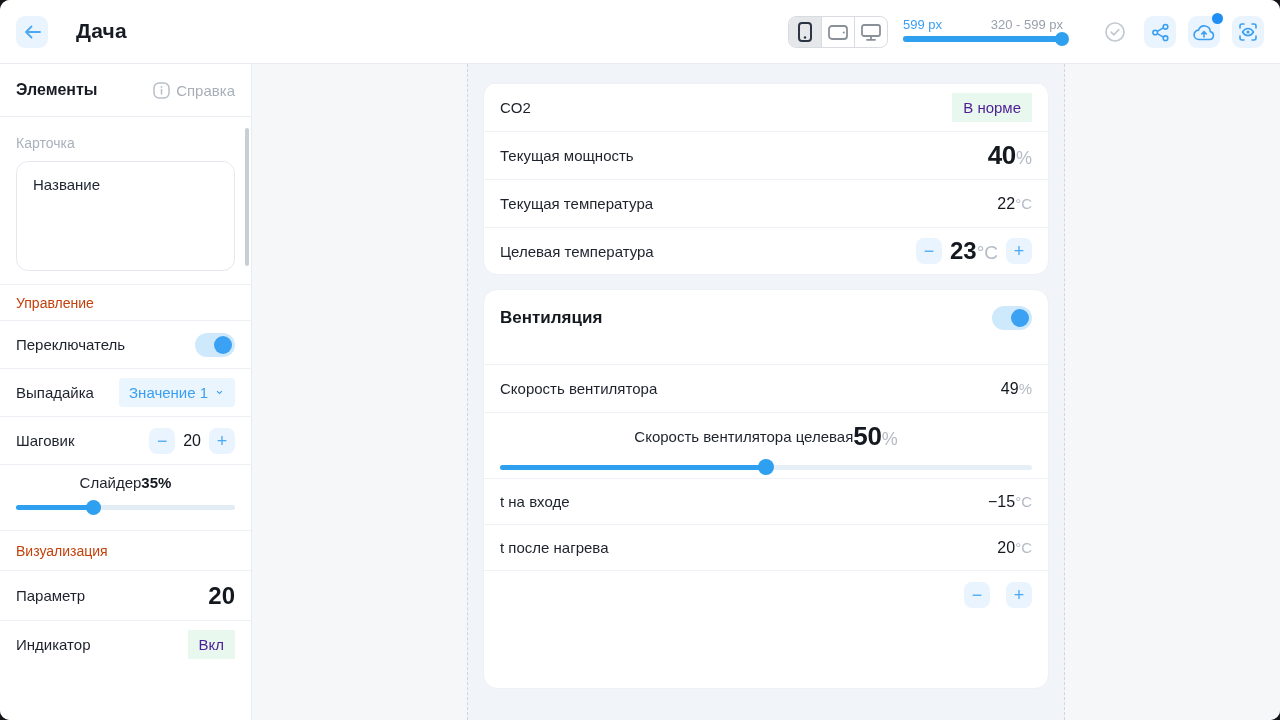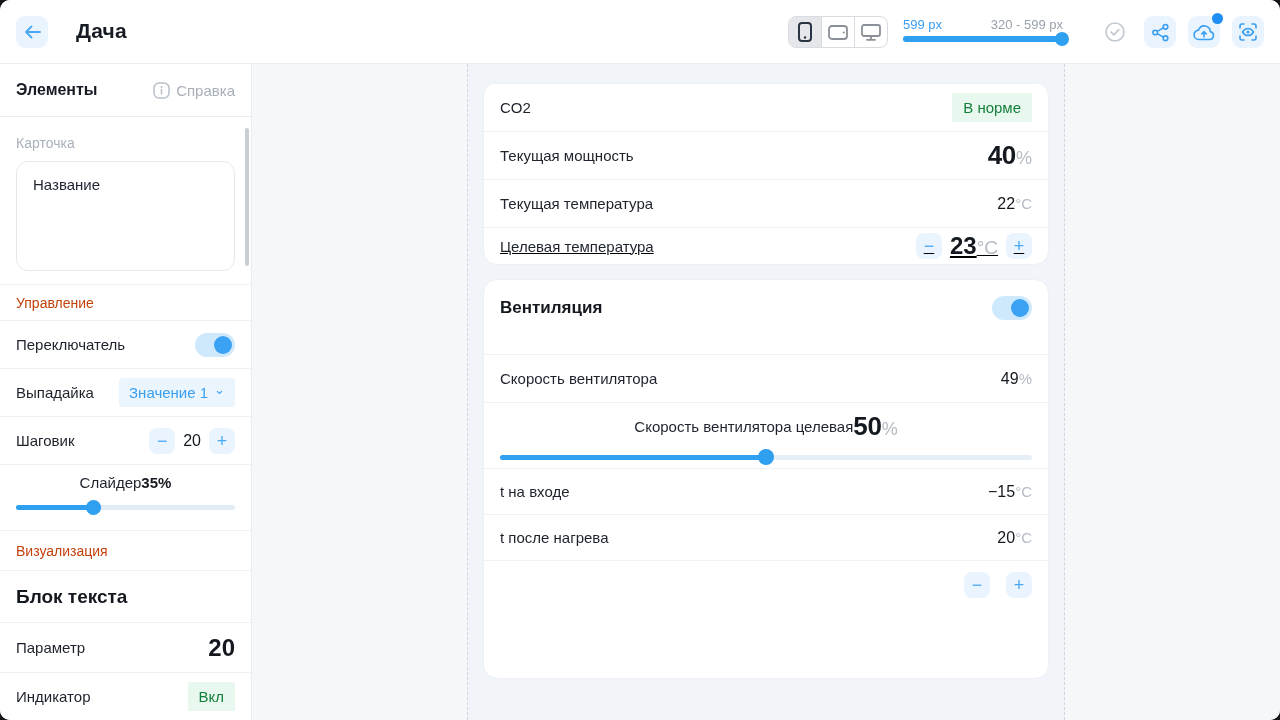--- a/index.html
+++ b/index.html
@@ -51,35 +51,35 @@
   .step-val { font-size:16px; font-weight:500; color:#14181f; }
   .chip { background:#eaf5fe; border-radius:4px; padding:6px 10px; font-size:15px; color:#3b9ff1; display:flex; align-items:center; gap:6px; cursor:pointer; }
   .chip .chev { font-size:13px; line-height:.5; transform:translateY(-2px); }
   .toggle { width:40px; height:24px; border-radius:12px; background:#cfe9fc; position:relative; cursor:pointer; flex:0 0 auto; }
   .toggle::after { content:""; position:absolute; right:3px; top:3px; width:18px; height:18px; border-radius:50%; background:#3ba1f2; }
   .slider-line { display:flex; align-items:center; justify-content:center; }
   .sb-slider-val { font-size:15px; font-weight:600; color:#14181f; }
   .hslider { position:relative; margin-top:14px; height:5px; border-radius:3px; background:#e2ecf4; }
   .hslider .fill { position:relative; height:5px; border-radius:3px; background:#2f9ff0; }
   .hslider .knob { position:absolute; right:-8px; top:-5px; width:15px; height:15px; border-radius:50%; background:#2f9ff0; }
-  .badge-green { background:#e8f8ee; color:#15803d; border-radius:0; padding:6px 11px; font-size:15px; }
+  .badge-green { background:#e8f8ee; color:#4c1d95; border-radius:0; padding:6px 11px; font-size:15px; }
   .sb-scrollthumb { position:absolute; right:2px; top:64px; width:4px; height:138px; border-radius:2px; background:#c9ced6; cursor:pointer; }
 
   
   .canvas { position:absolute; left:252px; top:64px; width:1028px; height:656px; background:#f5f7f9; }
   .preview { position:absolute; left:215px; top:0; width:598px; height:656px; background:#f1f4f8; border-left:1px dashed #ccd7e2; border-right:1px dashed #ccd7e2; }
   .card { position:relative; margin:0 auto; width:566px; background:#ffffff; border:1px solid #edf0f4; border-radius:14px; overflow:hidden; }
   .card1 { margin-top:18px; }
   .card2 { margin-top:14px; height:400px; }
   .card-head { display:flex; align-items:flex-start; justify-content:space-between; padding:16px 16px 0; }
   .card-head.h131 { height:131px; }
   .card-head.h74 { height:74px; }
   .card-title { font-size:17px; font-weight:600; color:#14181f; padding-top:2px; }
   .crow { border-top:1px solid #eef2f6; padding:0 16px; display:flex; align-items:center; justify-content:space-between; height:48px; }
-  .crow.h47 { height:37px;text-decoration:underline; }
+  .crow.h47 { height:47px; }
   .crow.h46 { height:46px; }
   .crow.slider-row { height:66px; display:block; padding-top:8px; }
   .val-wrap { display:flex; align-items:baseline; }
   .val-big { font-size:26px; font-weight:600; color:#14181f; letter-spacing:-.3px; }
   .val-small { font-size:16px; font-weight:500; color:#14181f; }
   .unit-big { font-size:18px; color:#b4bbc4; }
   .unit-small { font-size:15px; color:#b4bbc4; }
   .stepper-big .step-val { font-size:24px; font-weight:600; }
   .stepper-big .unit-big { font-size:19px; }
   .main-slider { position:relative; margin-top:13px; height:5px; border-radius:3px; background:#e7eff6; }
@@ -207,23 +207,20 @@
         </div>
         <div class="hslider">
           <div class="fill" style="width: 35%;">
             <div class="knob"></div>
           </div>
         </div>
       </div>
       <div class="sb-row h40">
         <span class="sb-label-gray">Визуализация</span>
       </div>
-      <div class="sb-row h52">
-        <span class="bold-text">Блок текста</span>
-      </div>
       <div class="sb-row h50">
         <span class="row-label">Параметр</span>
         <span class="big-num">20</span>
       </div>
       <div class="sb-row h48">
         <span class="row-label">Индикатор</span>
         <span class="badge-green">Вкл</span>
       </div>
     </div>
     <div class="sb-scrollthumb"></div>

